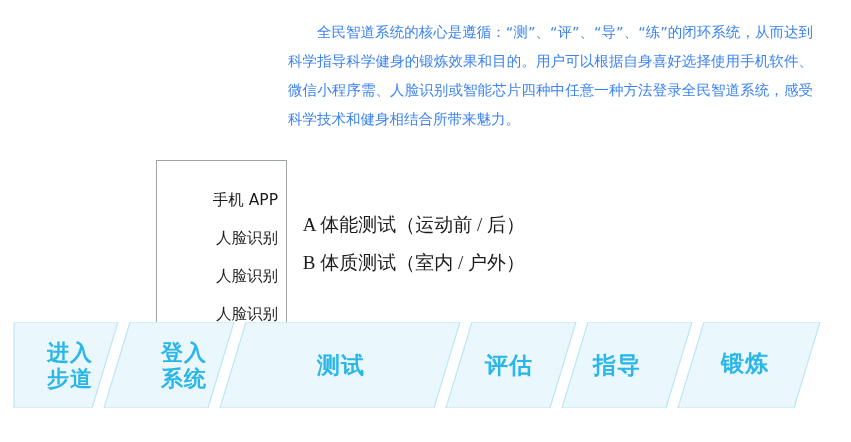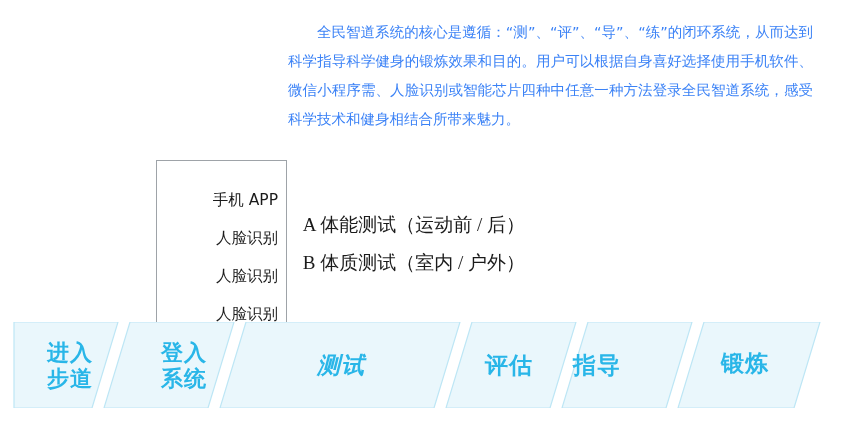--- a/index.html
+++ b/index.html
@@ -176,27 +176,27 @@
     </svg>
 
     <div class="step-label step-two-line" style="left:30px; top:18px; width:80px;">
       <div>进入</div>
       <div>步道</div>
     </div>
     <div class="step-label step-two-line" style="left:144px; top:18px; width:80px;">
       <div>登入</div>
       <div>系统</div>
     </div>
-    <div class="step-label step-one-line" style="left:296px; top:30px; width:90px;font-style:italic;">
+    <div class="step-label step-one-line" style="left:296px; top:30px; width:90px;">
       <div>测试</div>
     </div>
     <div class="step-label step-one-line" style="left:464px; top:30px; width:90px;">
       <div>评估</div>
     </div>
-    <div class="step-label step-one-line" style="left:552px; top:30px; width:90px;">
+    <div class="step-label step-one-line" style="left:572px; top:30px; width:90px;">
       <div>指导</div>
     </div>
     <div class="step-label step-one-line" style="left:700px; top:28px; width:90px;">
       <div>锻炼</div>
     </div>
   </div>
 
 </div>
 
 </body></html>

